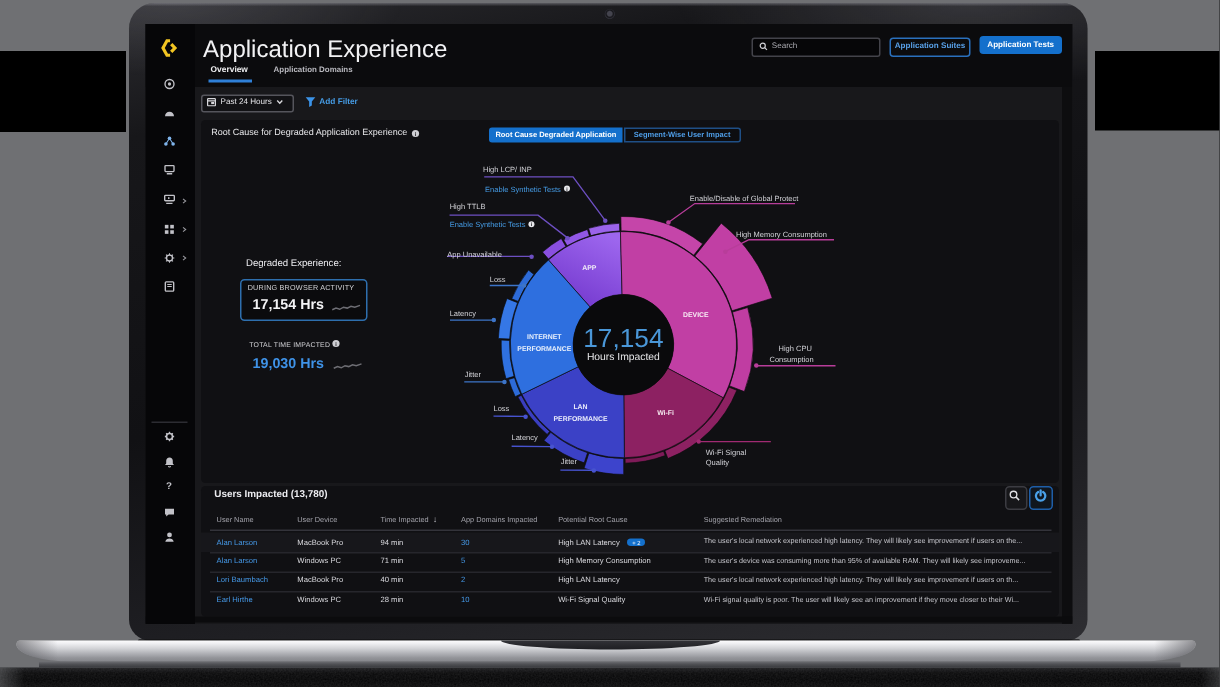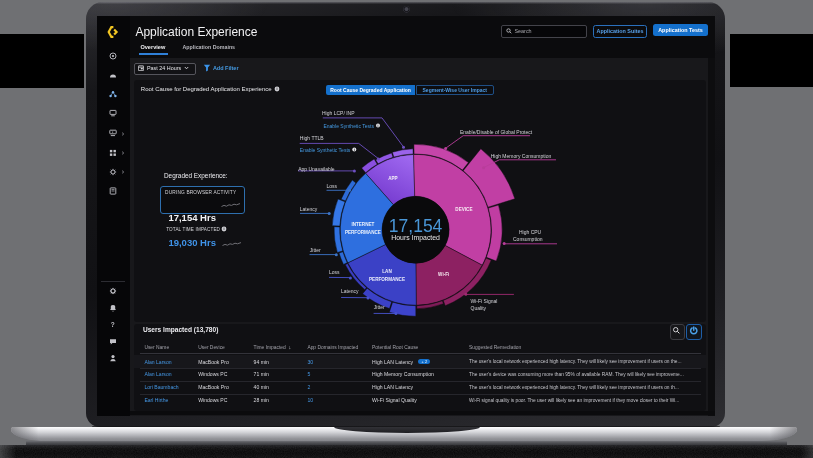--- a/index.html
+++ b/index.html
@@ -28,21 +28,21 @@
  background:radial-gradient(ellipse 280px 80px at 560px 0px,rgba(165,165,175,0.22),rgba(165,165,175,0) 70%),
  radial-gradient(ellipse 220px 70px at 30px 0px,rgba(165,165,175,0.18),rgba(165,165,175,0) 70%),
  linear-gradient(180deg,rgba(150,150,158,0.5),rgba(150,150,158,0) 2.2px);"></div>
 
 <div class="abs" style="left:402.5px;top:5.5px;width:7.5px;height:7.5px;border-radius:50%;
  background:radial-gradient(circle at 50% 45%,#44444e 0 1.5px,#16161a 2.4px,#2e2e36 3.3px,#1a1a1e 3.8px);"></div>
 
 <div class="abs" style="left:96.5px;top:15.5px;width:618px;height:400px;background:#18181b;overflow:hidden;">
 
  <div class="abs" style="left:0;top:0;width:618px;height:42px;background:#0b0b0d;"></div>
- <div class="t" style="left:38.9px;top:9.5px;font-size:12px;color:#f2f2f4;">Application Experience</div>
+ <div class="t" style="left:38.9px;top:9.5px;font-size:16px;color:#f2f2f4;">Application Experience</div>
 
  <div class="abs" style="left:404.7px;top:9.7px;width:83.4px;height:10.4px;background:#060608;
   border:0.8px solid #43434a;border-radius:2px;"></div>
  <svg class="abs" style="left:409px;top:12px" width="6" height="6" viewBox="0 0 6 6">
    <circle cx="2.5" cy="2.5" r="1.7" fill="none" stroke="#cfcfd4" stroke-width="0.8"></circle>
    <path d="M3.8 3.8 L5.3 5.3" stroke="#cfcfd4" stroke-width="0.8"></path>
     </svg>
  <div class="t" style="left:418px;top:12.2px;font-size:5.4px;color:#a8a8ae;">Search</div>
 
  <div class="abs" style="left:496.5px;top:9px;width:52px;height:11.8px;border:0.9px solid #2a70bd;
@@ -81,21 +81,21 @@
 
  <div class="abs" style="left:229.2px;top:69.1px;width:89.8px;height:10.6px;background:#1470cc;
   border-radius:2px 0 0 2px;color:#fff;font-size:5px;font-weight:700;display:flex;align-items:center;justify-content:center;">Root Cause Degraded Application</div>
  <div class="abs" style="left:319.4px;top:69.1px;width:77.7px;height:10.6px;background:#0d0d10;border:0.8px solid #1f4f86;
   border-radius:0 2px 2px 0;color:#4f9ee8;font-size:5px;font-weight:700;display:flex;align-items:center;justify-content:center;box-sizing:border-box;">Segment-Wise User Impact</div>
 
  <div class="t" style="left:67.5px;top:156.3px;font-size:6.4px;color:#ececf0;">Degraded Experience:</div>
  <div class="abs" style="left:63.1px;top:170.7px;width:83px;height:26.2px;background:#0b0b0d;
   border:1px solid #2e6fae;border-radius:3px;"></div>
  <div class="t" style="left:68.6px;top:174.2px;font-size:4.8px;letter-spacing:0.15px;color:#d4d4d8;">DURING BROWSER ACTIVITY</div>
- <div class="t" style="left:71.9px;top:196px;font-size:9.5px;font-weight:600;color:#f4f4f6;text-align:center;">17,154 Hrs</div>
+ <div class="t" style="left:71.9px;top:182px;font-size:9.5px;font-weight:600;color:#f4f4f6;text-align:center;">17,154 Hrs</div>
  <svg class="abs" style="left:124px;top:186px" width="20" height="6" viewBox="0 0 20 6">
   <path d="M0.5 4.5 L3 3.4 L5.5 4.2 L8 2.8 L10.5 3.4 L13 2.2 L15.5 2.8 L19 1.6" fill="none" stroke="#6e6e74" stroke-width="1"></path>
     </svg>
  <div class="t" style="left:69.7px;top:211.4px;font-size:4.6px;letter-spacing:0.15px;color:#d4d4d8;">TOTAL TIME IMPACTED</div>
  <svg class="abs" style="left:124.5px;top:210.8px" width="6" height="6" viewBox="0 0 6 6">
   <circle cx="3" cy="3" r="2.4" fill="#cfcfd4"></circle>
       <text x="3" y="4.4" font-size="3.6" fill="#101013" text-anchor="middle" font-weight="700">i</text>
     </svg>
  <div class="t" style="left:71.9px;top:221.1px;font-size:9.5px;font-weight:600;color:#3f93e8;">19,030 Hrs</div>
  <svg class="abs" style="left:125px;top:225.5px" width="20" height="6" viewBox="0 0 20 6">

